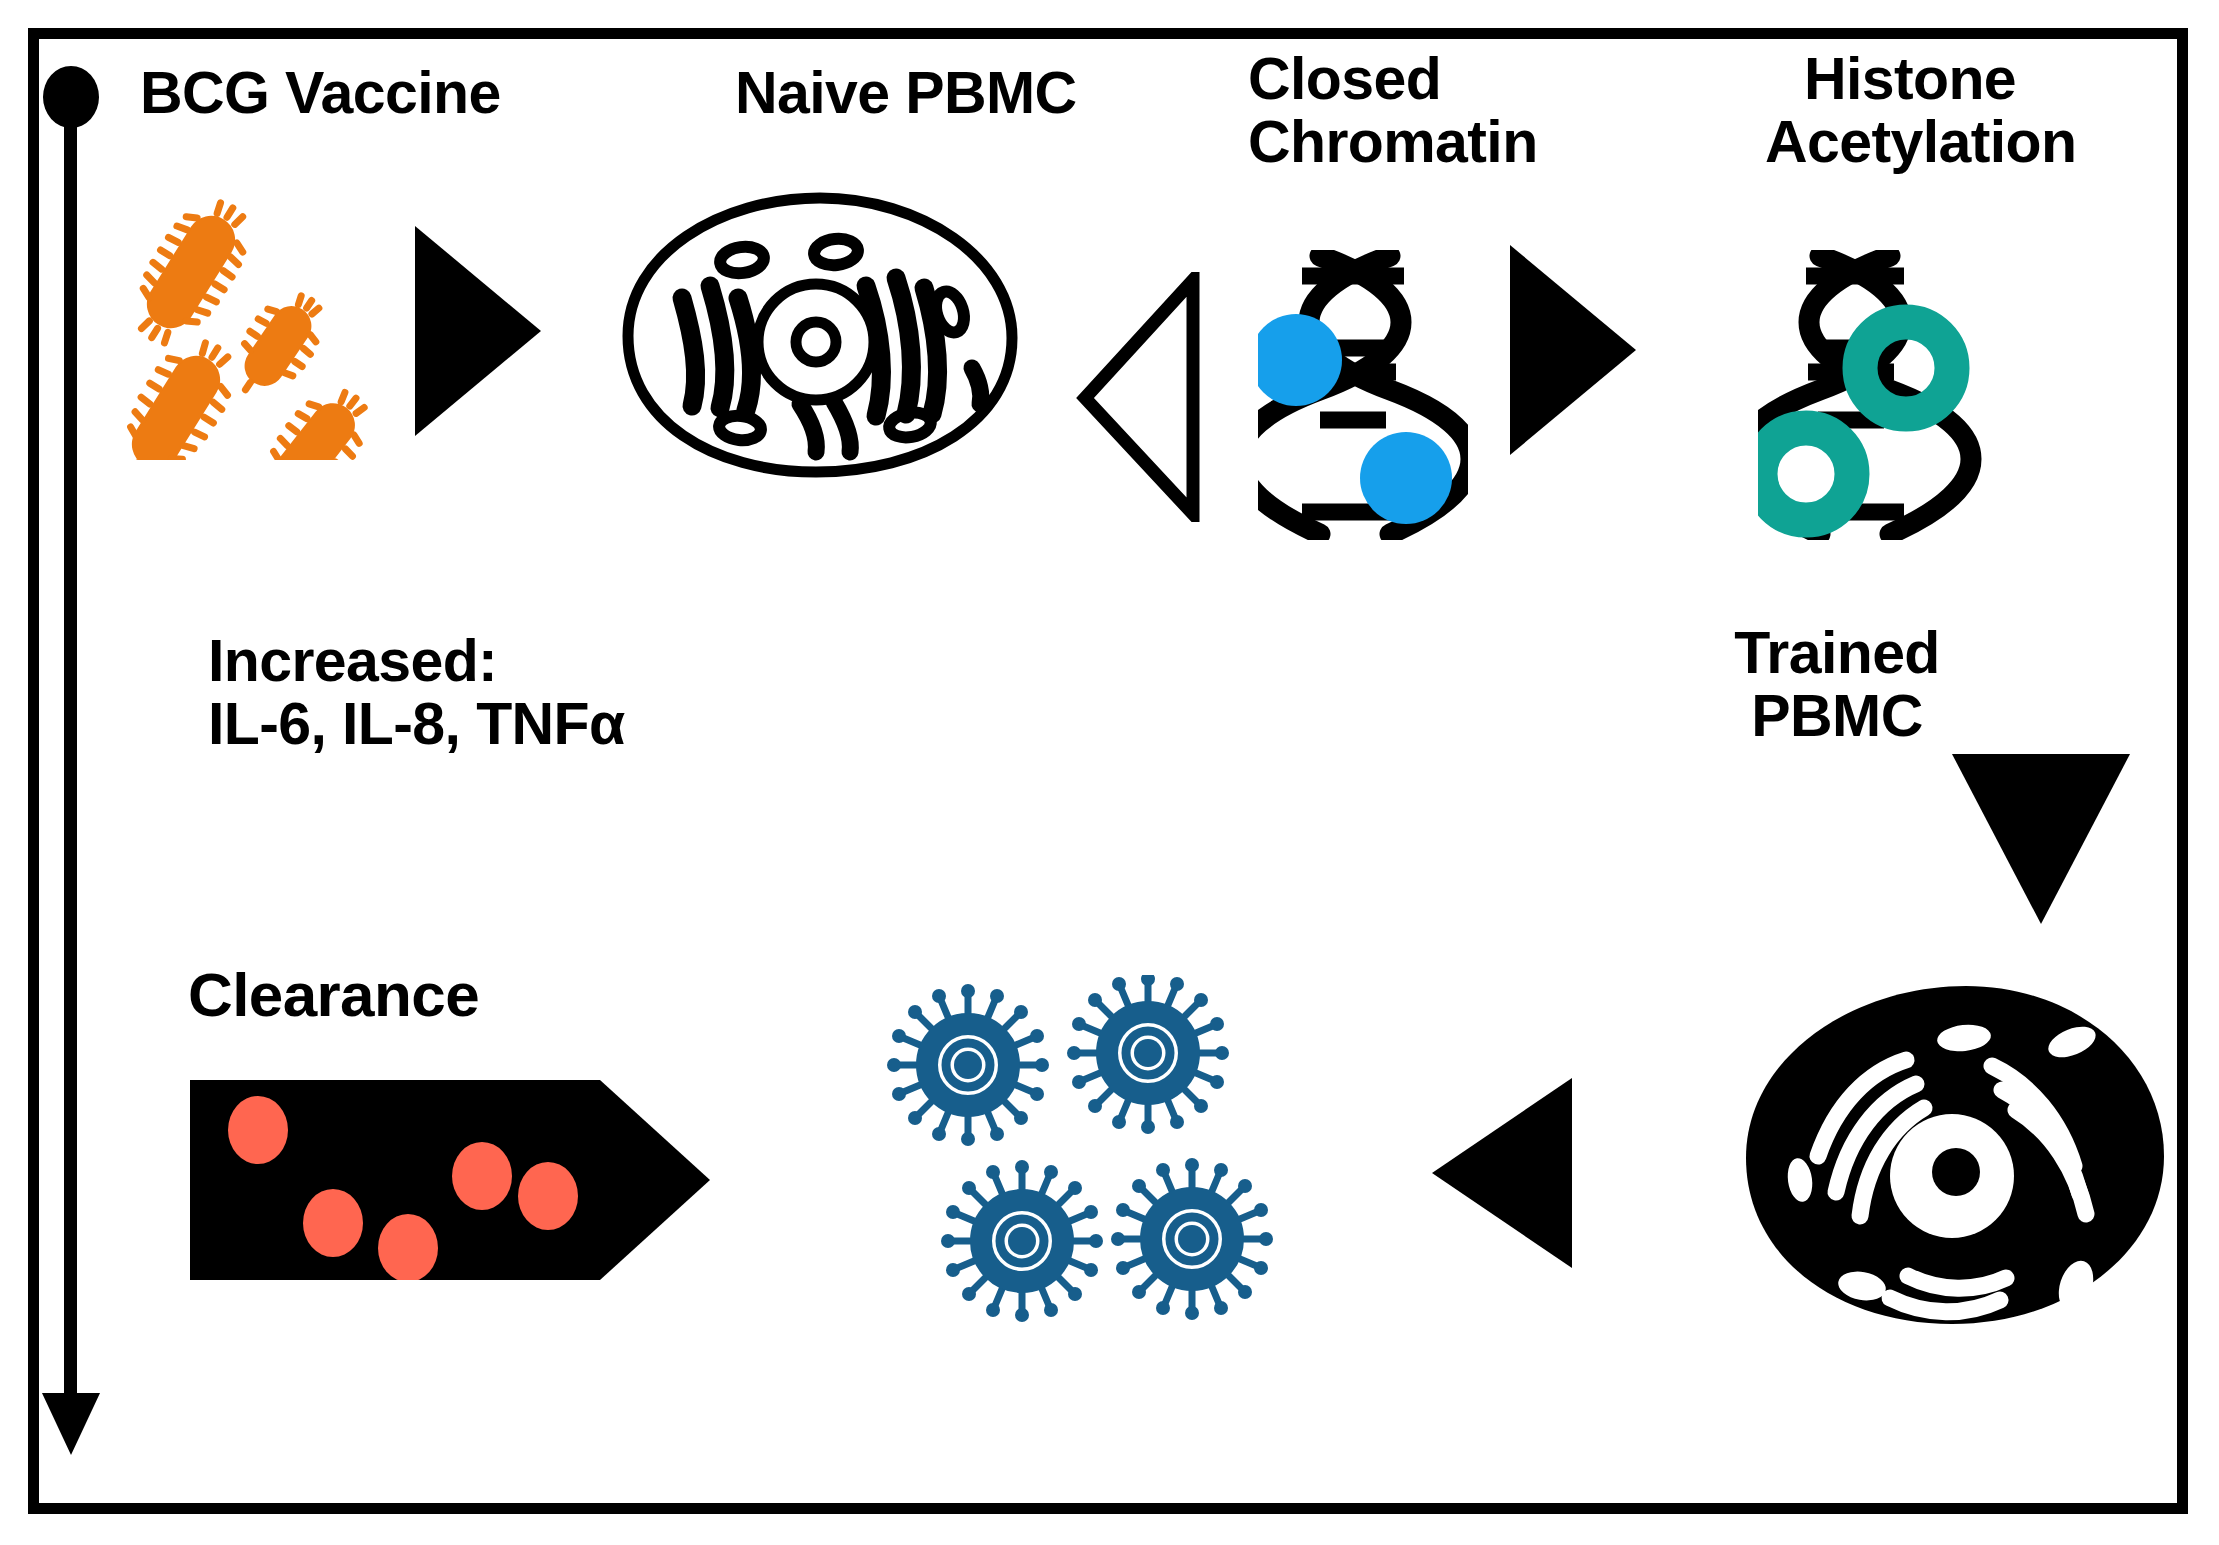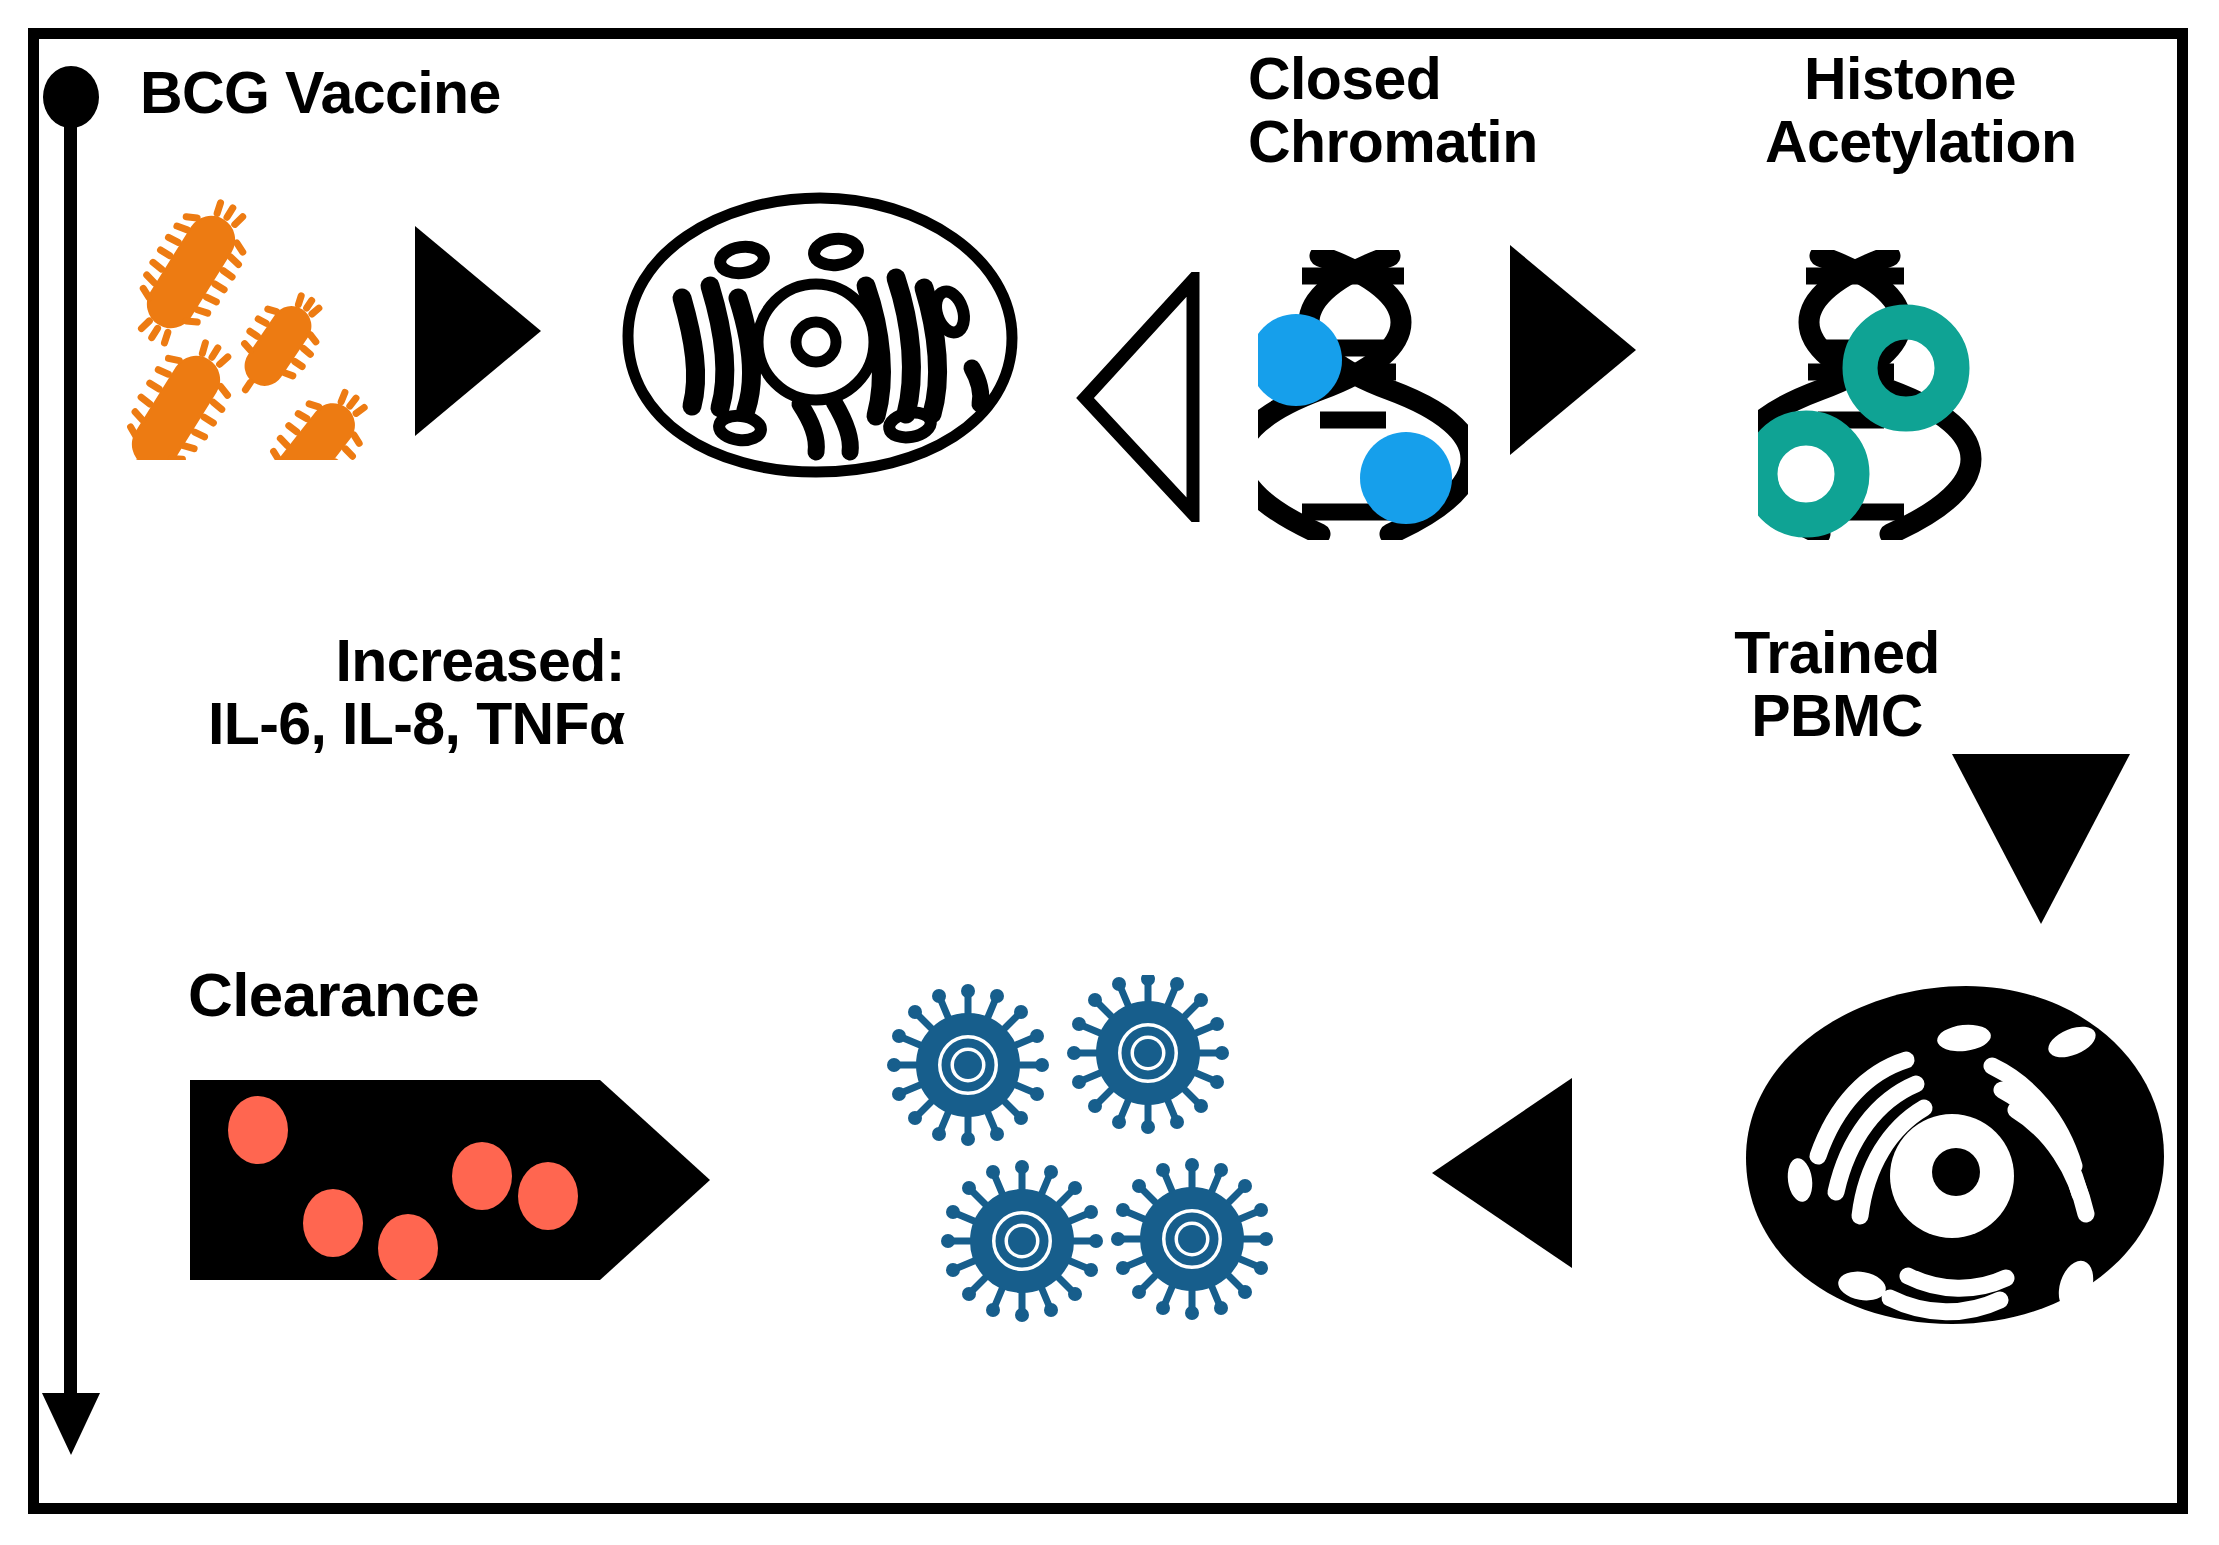--- a/index.html
+++ b/index.html
@@ -30,21 +30,21 @@
     -webkit-font-smoothing:antialiased;
   }
 
   
   #lbl-bcg        {left:140px; top:62px;  font-size:59px;}
   #lbl-naive      {left:735px; top:62px;  font-size:59px;}
   #lbl-closed     {left:1248px;top:48px;  font-size:59px; width:280px;}
   #lbl-histone    {left:1765px;top:48px;  font-size:59px; text-align:center; width:290px;}
   #lbl-trained    {left:1712px;top:622px; font-size:59px; text-align:center; width:250px;}
   #lbl-viral      {left:1330px;top:632px; font-size:59px; text-align:center; width:250px;}
-  #lbl-increased  {left:208px; top:630px; font-size:59px;text-align:right;}
+  #lbl-increased  {left:208px; top:630px; font-size:59px;}
   #lbl-clearance  {left:188px; top:962px; font-size:62px;}
 
   
   #tl-dot{position:absolute;left:43px;top:66px;width:56px;height:62px;border-radius:50%;background:#000;}
   #tl-line{position:absolute;left:64px;top:118px;width:13px;height:1300px;background:#000;}
   #tl-head{position:absolute;left:42px;top:1393px;width:0;height:0;
     border-left:29px solid transparent;border-right:29px solid transparent;border-top:62px solid #000;}
 
   
   #bacteria{position:absolute;left:96px;top:160px;width:290px;height:300px;}
@@ -86,20 +86,21 @@
 
 <div id="stage">
 
   <div id="frame"></div>
 
   <div id="tl-dot"></div>
   <div id="tl-line"></div>
   <div id="tl-head"></div>
 
   <div class="lbl" id="lbl-bcg">BCG Vaccine</div>
+  <div class="lbl" id="lbl-naive">Naive PBMC</div>
   <div class="lbl" id="lbl-closed">Closed
 Chromatin</div>
   <div class="lbl" id="lbl-trained">Trained
 PBMC</div>
   <div class="lbl" id="lbl-histone">Histone
 Acetylation</div>
   <div class="lbl" id="lbl-increased">Increased:
 IL-6, IL-8, TNFα</div>
   <div class="lbl" id="lbl-clearance">Clearance</div>
 

